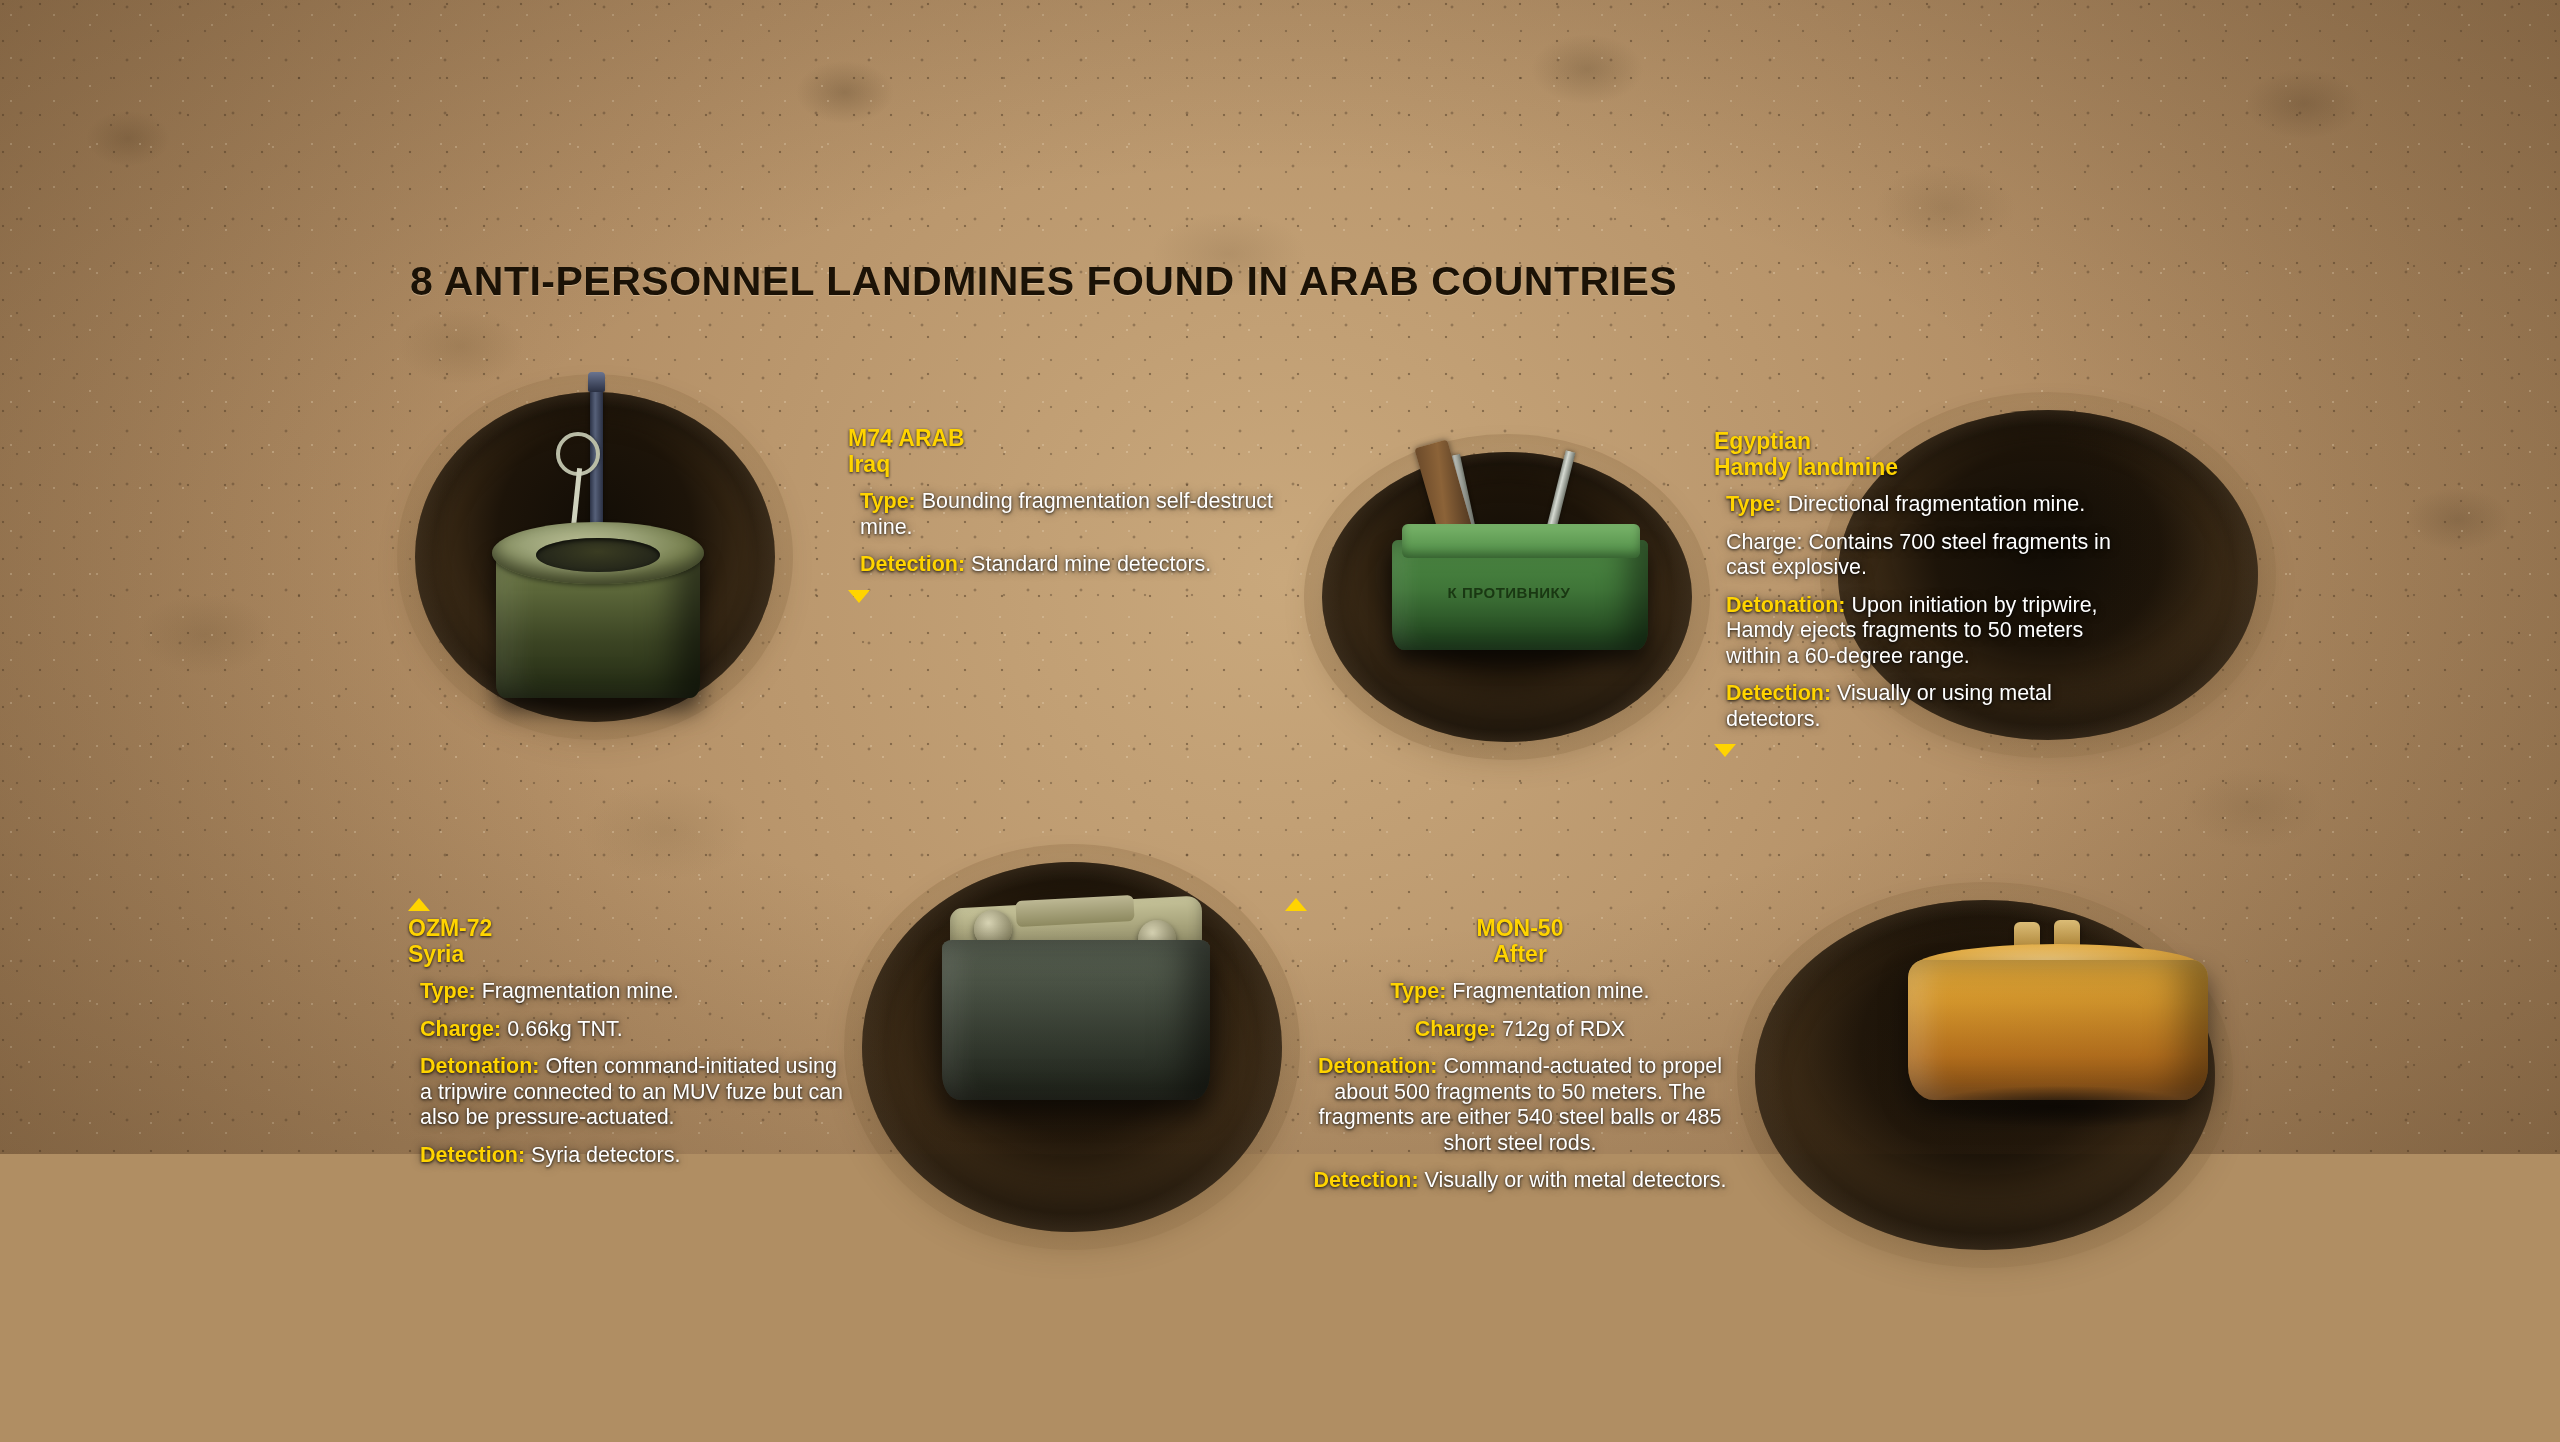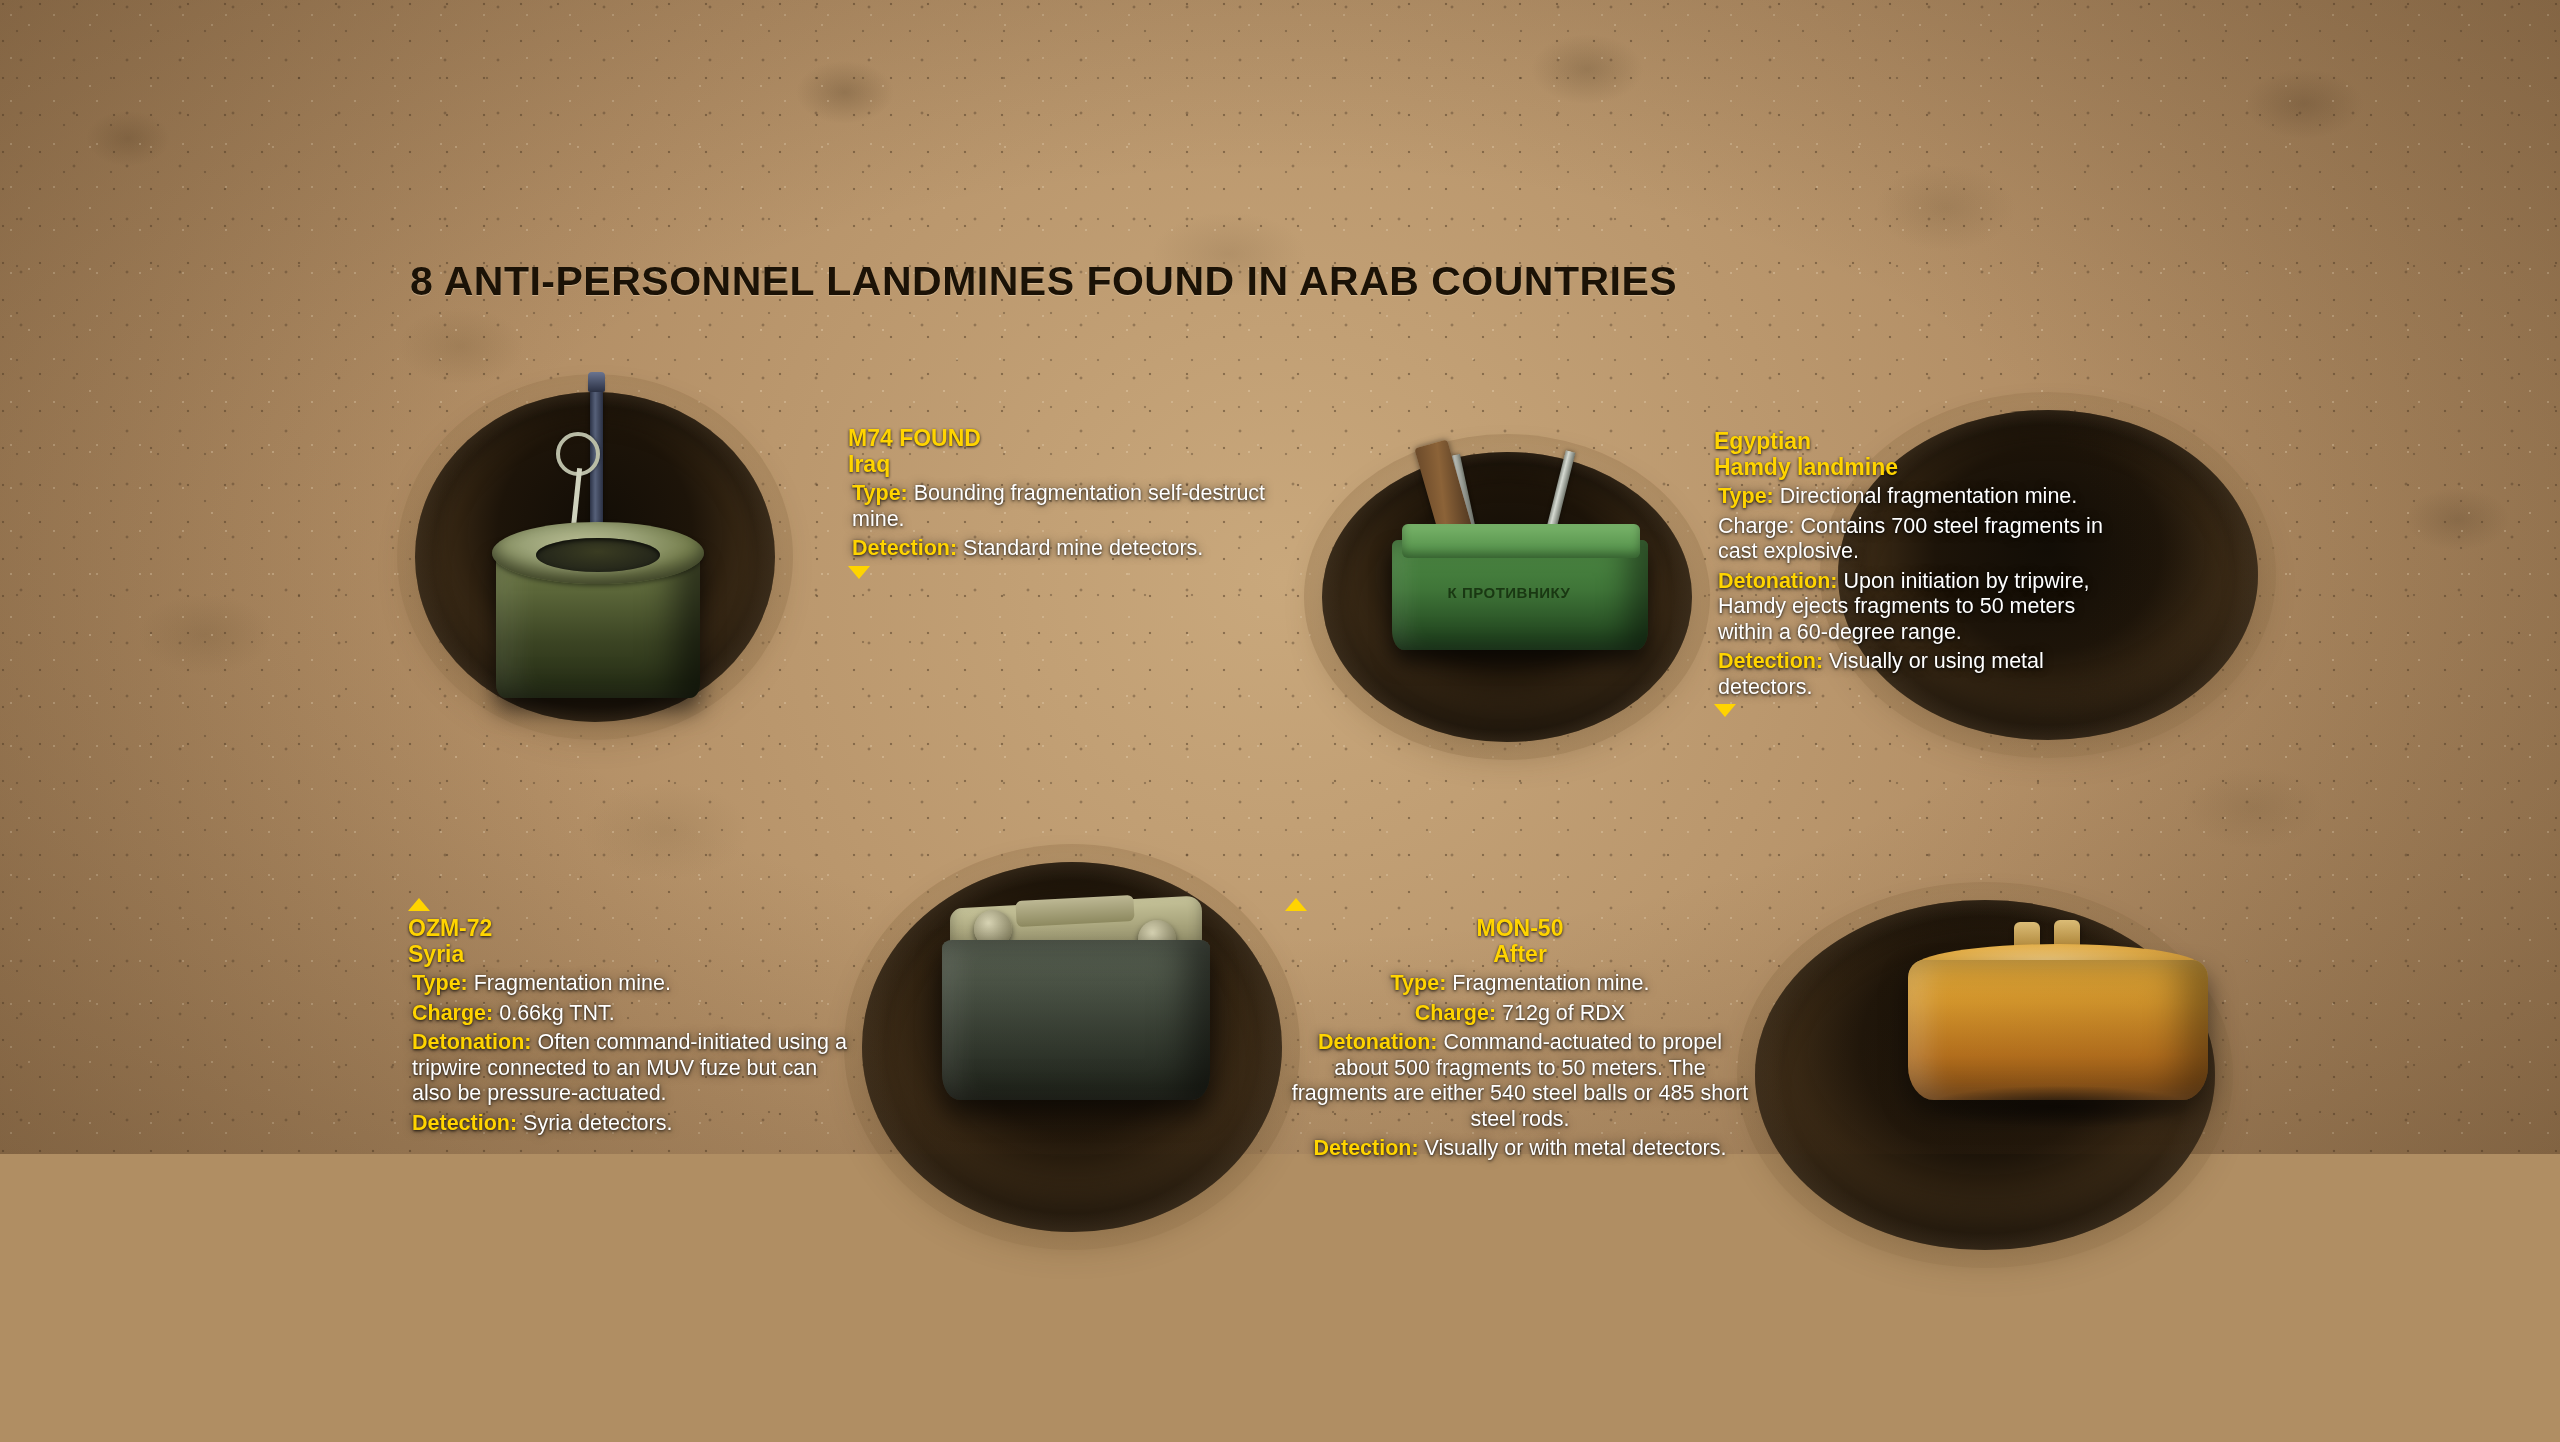--- a/index.html
+++ b/index.html
@@ -244,21 +244,21 @@
     text-shadow: 0 1px 3px rgba(0,0,0,.9);
   }
   .block .country {
     color: #ffd400;
     font-weight: bold;
     font-size: 23px;
     line-height: 26px;
     margin-bottom: 1px;
     text-shadow: 0 1px 3px rgba(0,0,0,.9);
   }
-  .block p { margin: 4px; }
+  .block p { margin: 12px; }
   .block .lbl { color: #ffd400; font-weight: bold; }
   .block .lbl-plain { color: #ffffff; }
 
   .arrow-up, .arrow-down {
     width: 0; height: 0;
     border-left: 11px solid transparent;
     border-right: 11px solid transparent;
     margin-bottom: 4px;
   }
   .arrow-up { border-bottom: 13px solid #ffd400; }
@@ -315,21 +315,21 @@
     <div class="top"></div>
     <div class="body"></div>
     <div class="shadow"></div>
   </div>
 
   <div id="vignette"></div>
 
   <div id="title">8 ANTI-PERSONNEL LANDMINES FOUND  IN ARAB COUNTRIES</div>
 
   <div class="block" id="block-m74">
-    <div class="name">M74 FOUND</div>
+    <div class="name">M74 ARAB</div>
     <div class="country">Iraq</div>
     <p><span class="lbl">Type:</span><span> Bounding fragmentation self-destruct mine.</span></p>
     <p><span class="lbl">Detection:</span><span> Standard mine detectors.</span></p>
     <div class="arrow-down"></div>
   </div>
 
   <div class="block" id="block-egy">
     <div class="name">Egyptian</div>
     <div class="country">Hamdy landmine</div>
     <p><span class="lbl">Type:</span><span> Directional fragmentation mine.</span></p>

